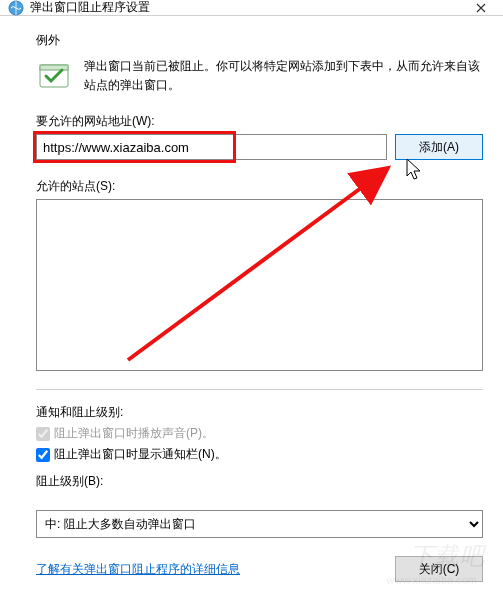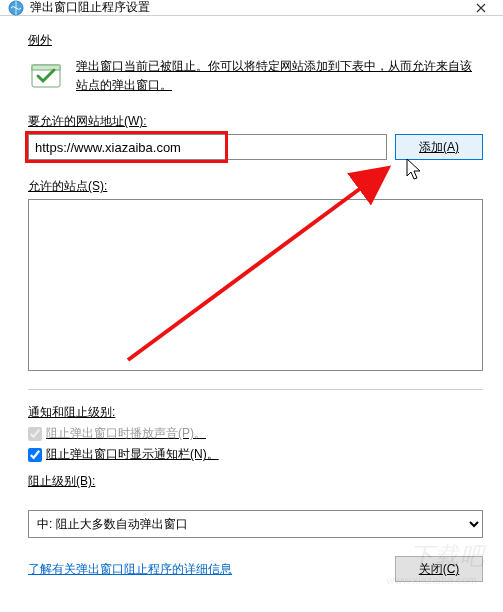--- a/index.html
+++ b/index.html
@@ -25,22 +25,21 @@
   .titlebar-text { flex: 1; }
   .titlebar-close {
     width: 45px;
     height: 100%;
     display: flex;
     align-items: center;
     justify-content: center;
     color: #333;
   }
   .content {
-    padding: 16px 20px 10px 28px;
-    text-decoration: underline;
+    padding: 16px 20px 10px 36px;
   }
   .section-label { margin-bottom: 8px; }
   .exception-row {
     display: flex;
     align-items: flex-end;
     gap: 12px;
     margin-bottom: 18px;
   }
   .info-icon {
     width: 36px;

